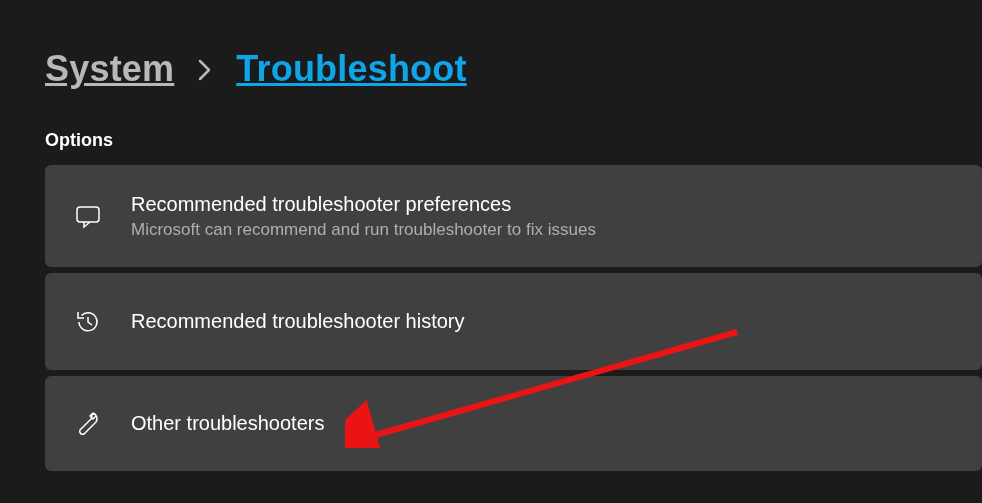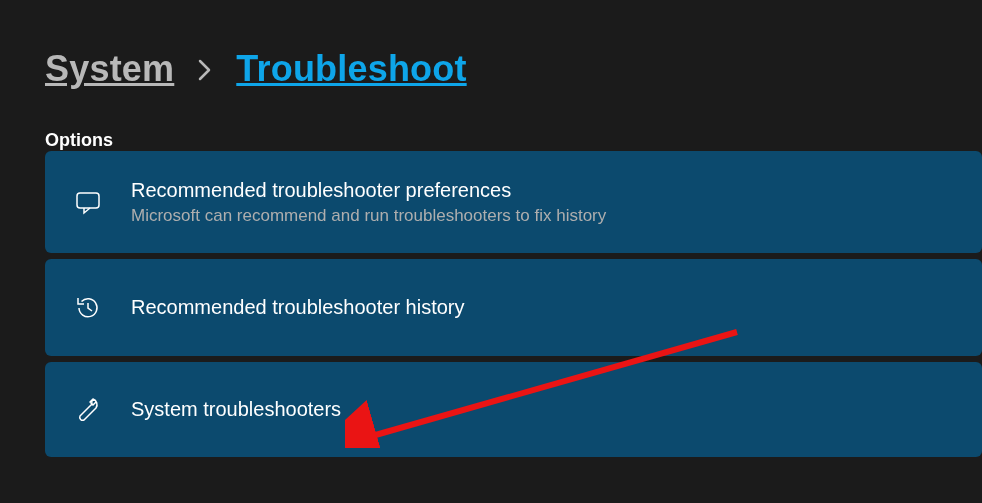--- a/index.html
+++ b/index.html
@@ -38,24 +38,24 @@
     line-height: 1;
     margin-top: 5px;
   }
   .breadcrumb-current {
     color: #0ea5e9;
   }
   .section-title {
     font-size: 18px;
     font-weight: 600;
     color: #ffffff;
-    margin-bottom: 0;
+    margin-bottom: 14px;
   }
   .card {
-    background: #0c4a6e;
+    background: #404040;
     border-radius: 6px;
     display: flex;
     align-items: center;
     padding: 0 28px;
     margin-bottom: 6px;
     cursor: pointer;
     width: 937px;
   }
   .card-icon {
     width: 30px;
@@ -117,21 +117,21 @@
 
   <div class="card card-tall">
     <div class="card-icon">
       <svg viewBox="0 0 28 28">
         <rect x="3" y="5" width="22" height="15" rx="3" ry="3"></rect>
         <path d="M10 20 L10 25 L16 20"></path>
       </svg>
     </div>
     <div class="card-text">
       <div class="card-title">Recommended troubleshooter preferences</div>
-      <div class="card-sub">Microsoft can recommend and run troubleshooters to fix history</div>
+      <div class="card-sub">Microsoft can recommend and run troubleshooter to fix issues</div>
     </div>
   </div>
 
   <div class="card card-med">
     <div class="card-icon">
       <svg viewBox="0 0 28 28">
         <path d="M5 14 A9 9 0 1 0 7.5 7.5"></path>
         <path d="M4 4 L4 10 L10 10" fill="none"></path>
         <path d="M14 9 L14 14 L18 17"></path>
       </svg>
@@ -141,21 +141,21 @@
     </div>
   </div>
 
   <div class="card card-short">
     <div class="card-icon">
       <svg viewBox="0 0 28 28">
         <path d="M19 3 A6 6 0 0 1 22 12 L10 24 A3 3 0 0 1 6 20 L18 8 A6 6 0 0 1 19 3 Z M19 3 L16 6 L19 9 L22 6" stroke-linejoin="round"></path>
       </svg>
     </div>
     <div class="card-text">
-      <div class="card-title">System troubleshooters</div>
+      <div class="card-title">Other troubleshooters</div>
     </div>
   </div>
 
   <svg class="annotation-arrow" viewBox="0 0 400 120">
     <defs>
       <marker id="ah" markerWidth="12" markerHeight="12" refX="2" refY="6" orient="auto">
         <path d="M0 0 L12 6 L0 12 Z" fill="#ea1414"></path>
       </marker>
     </defs>
     <line x1="392" y1="4" x2="20" y2="110" stroke="#ea1414" stroke-width="6" marker-end="url(#ah)"></line>

